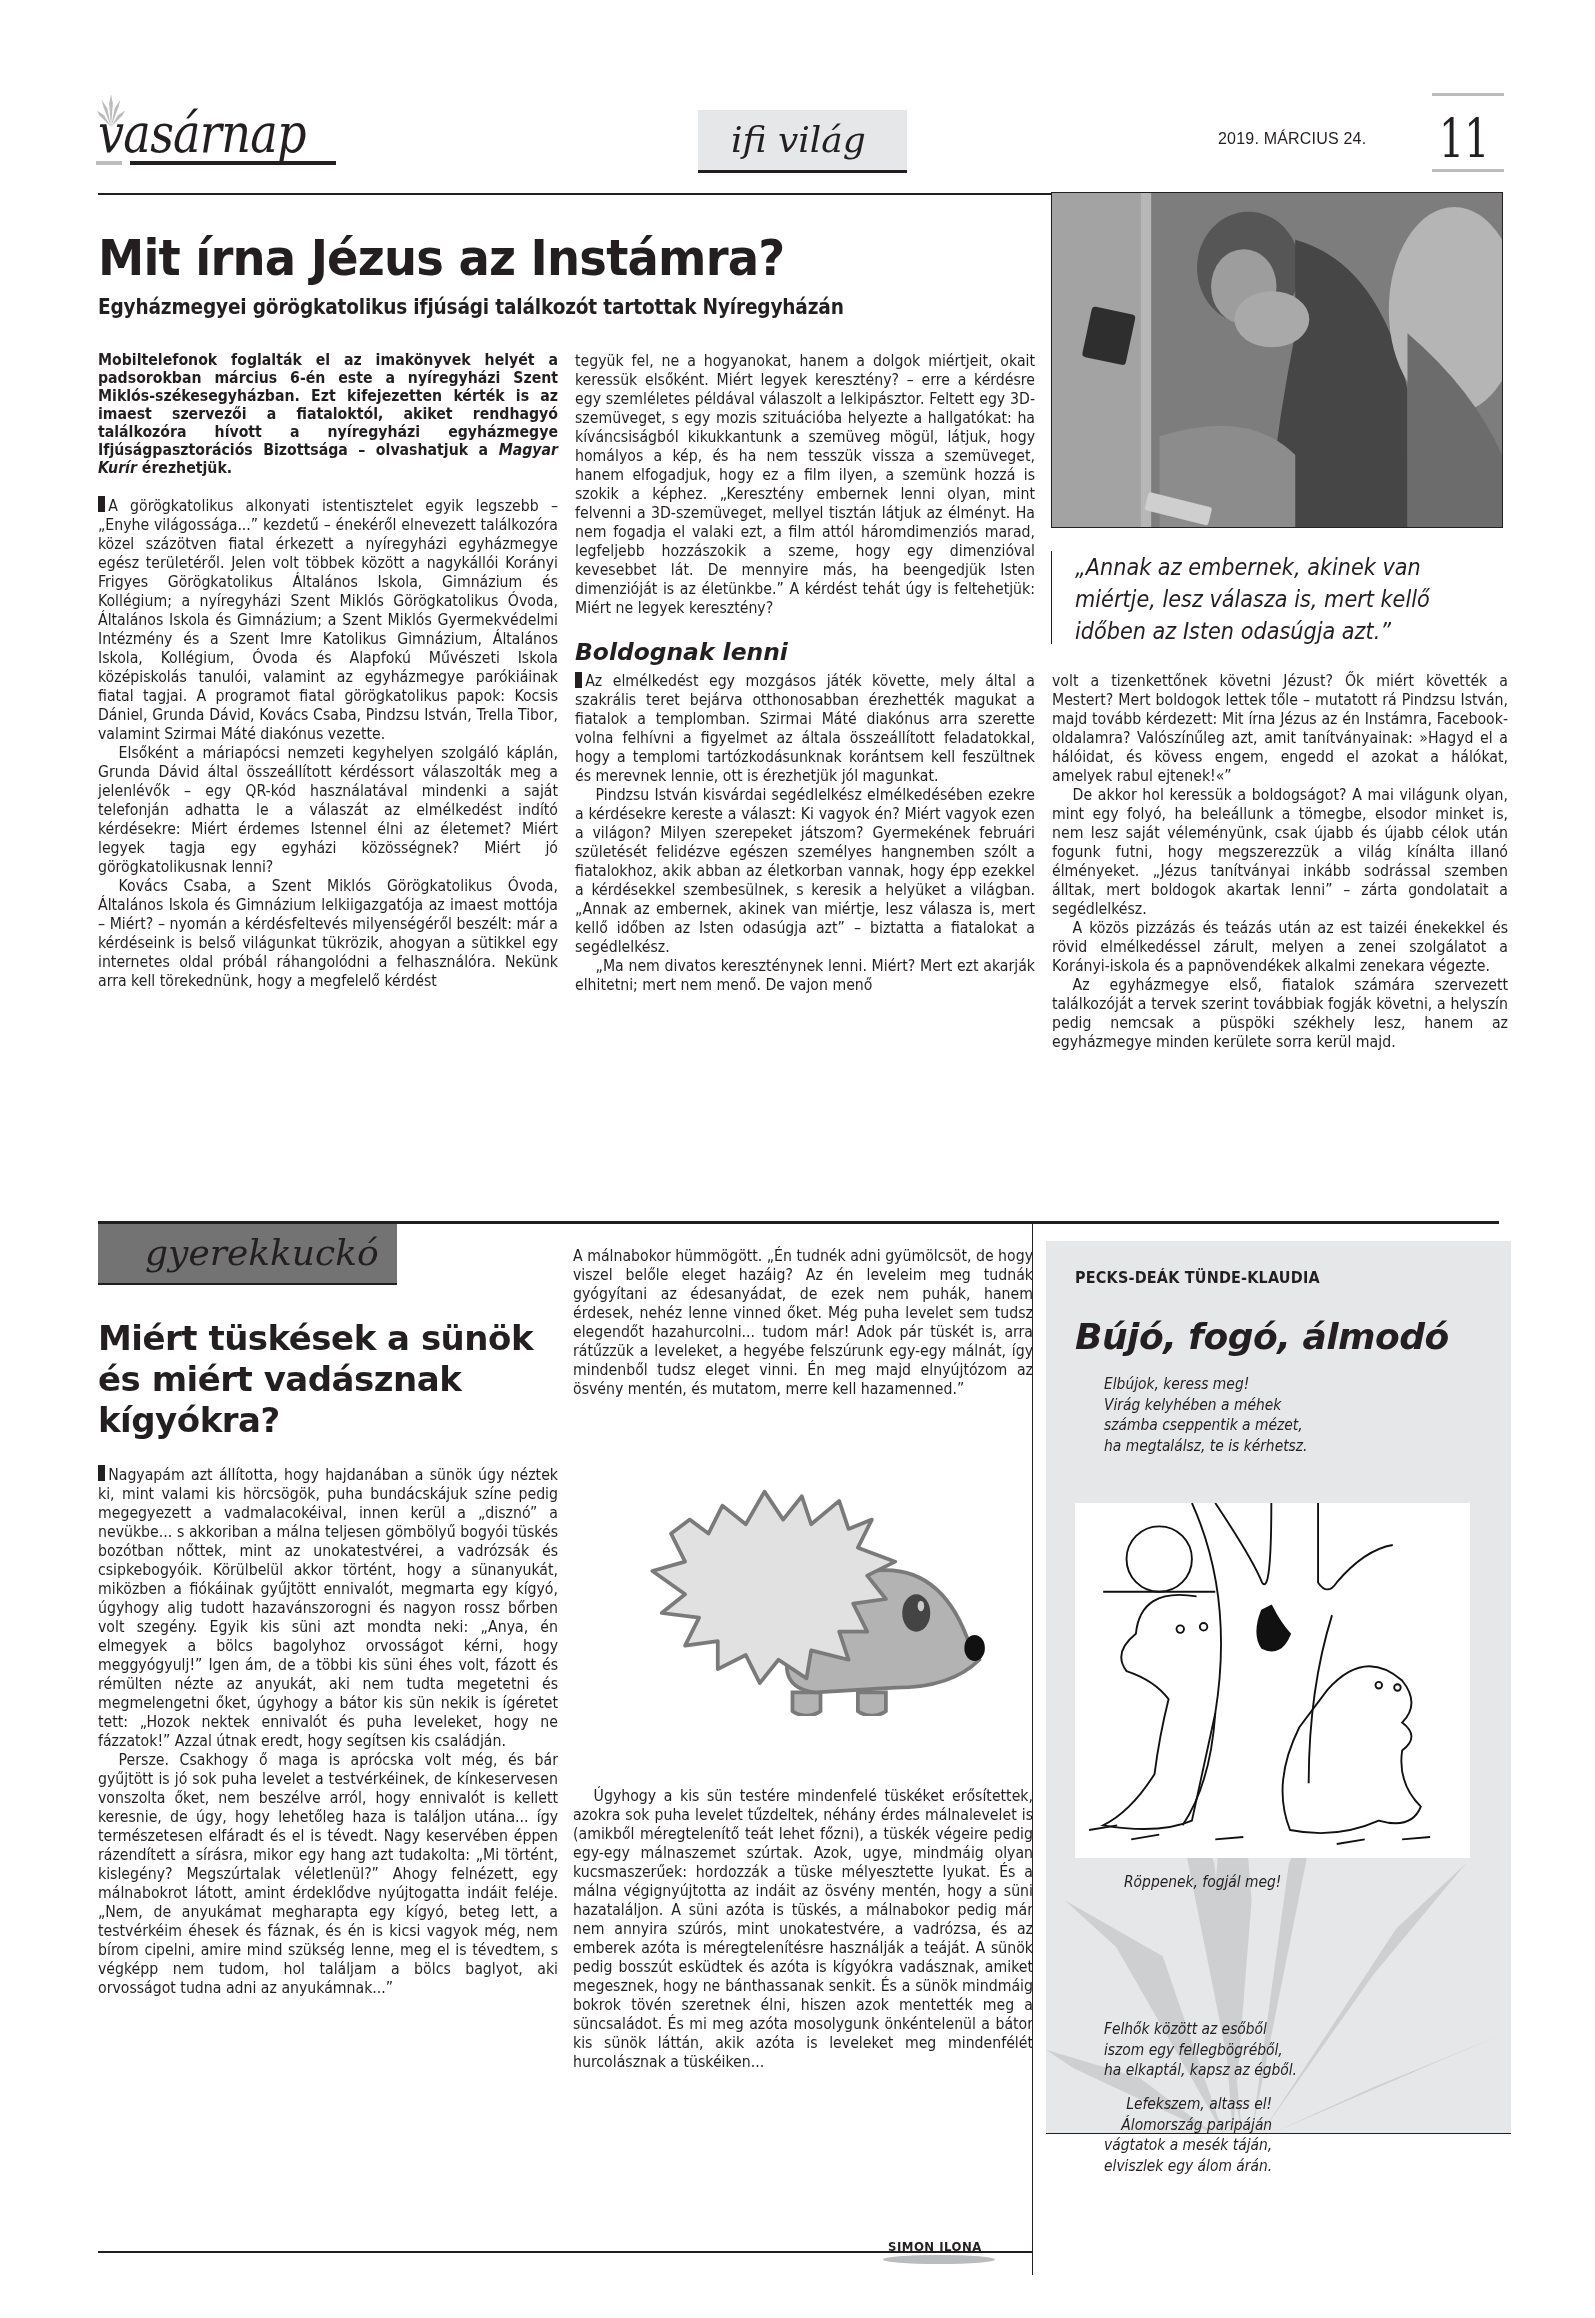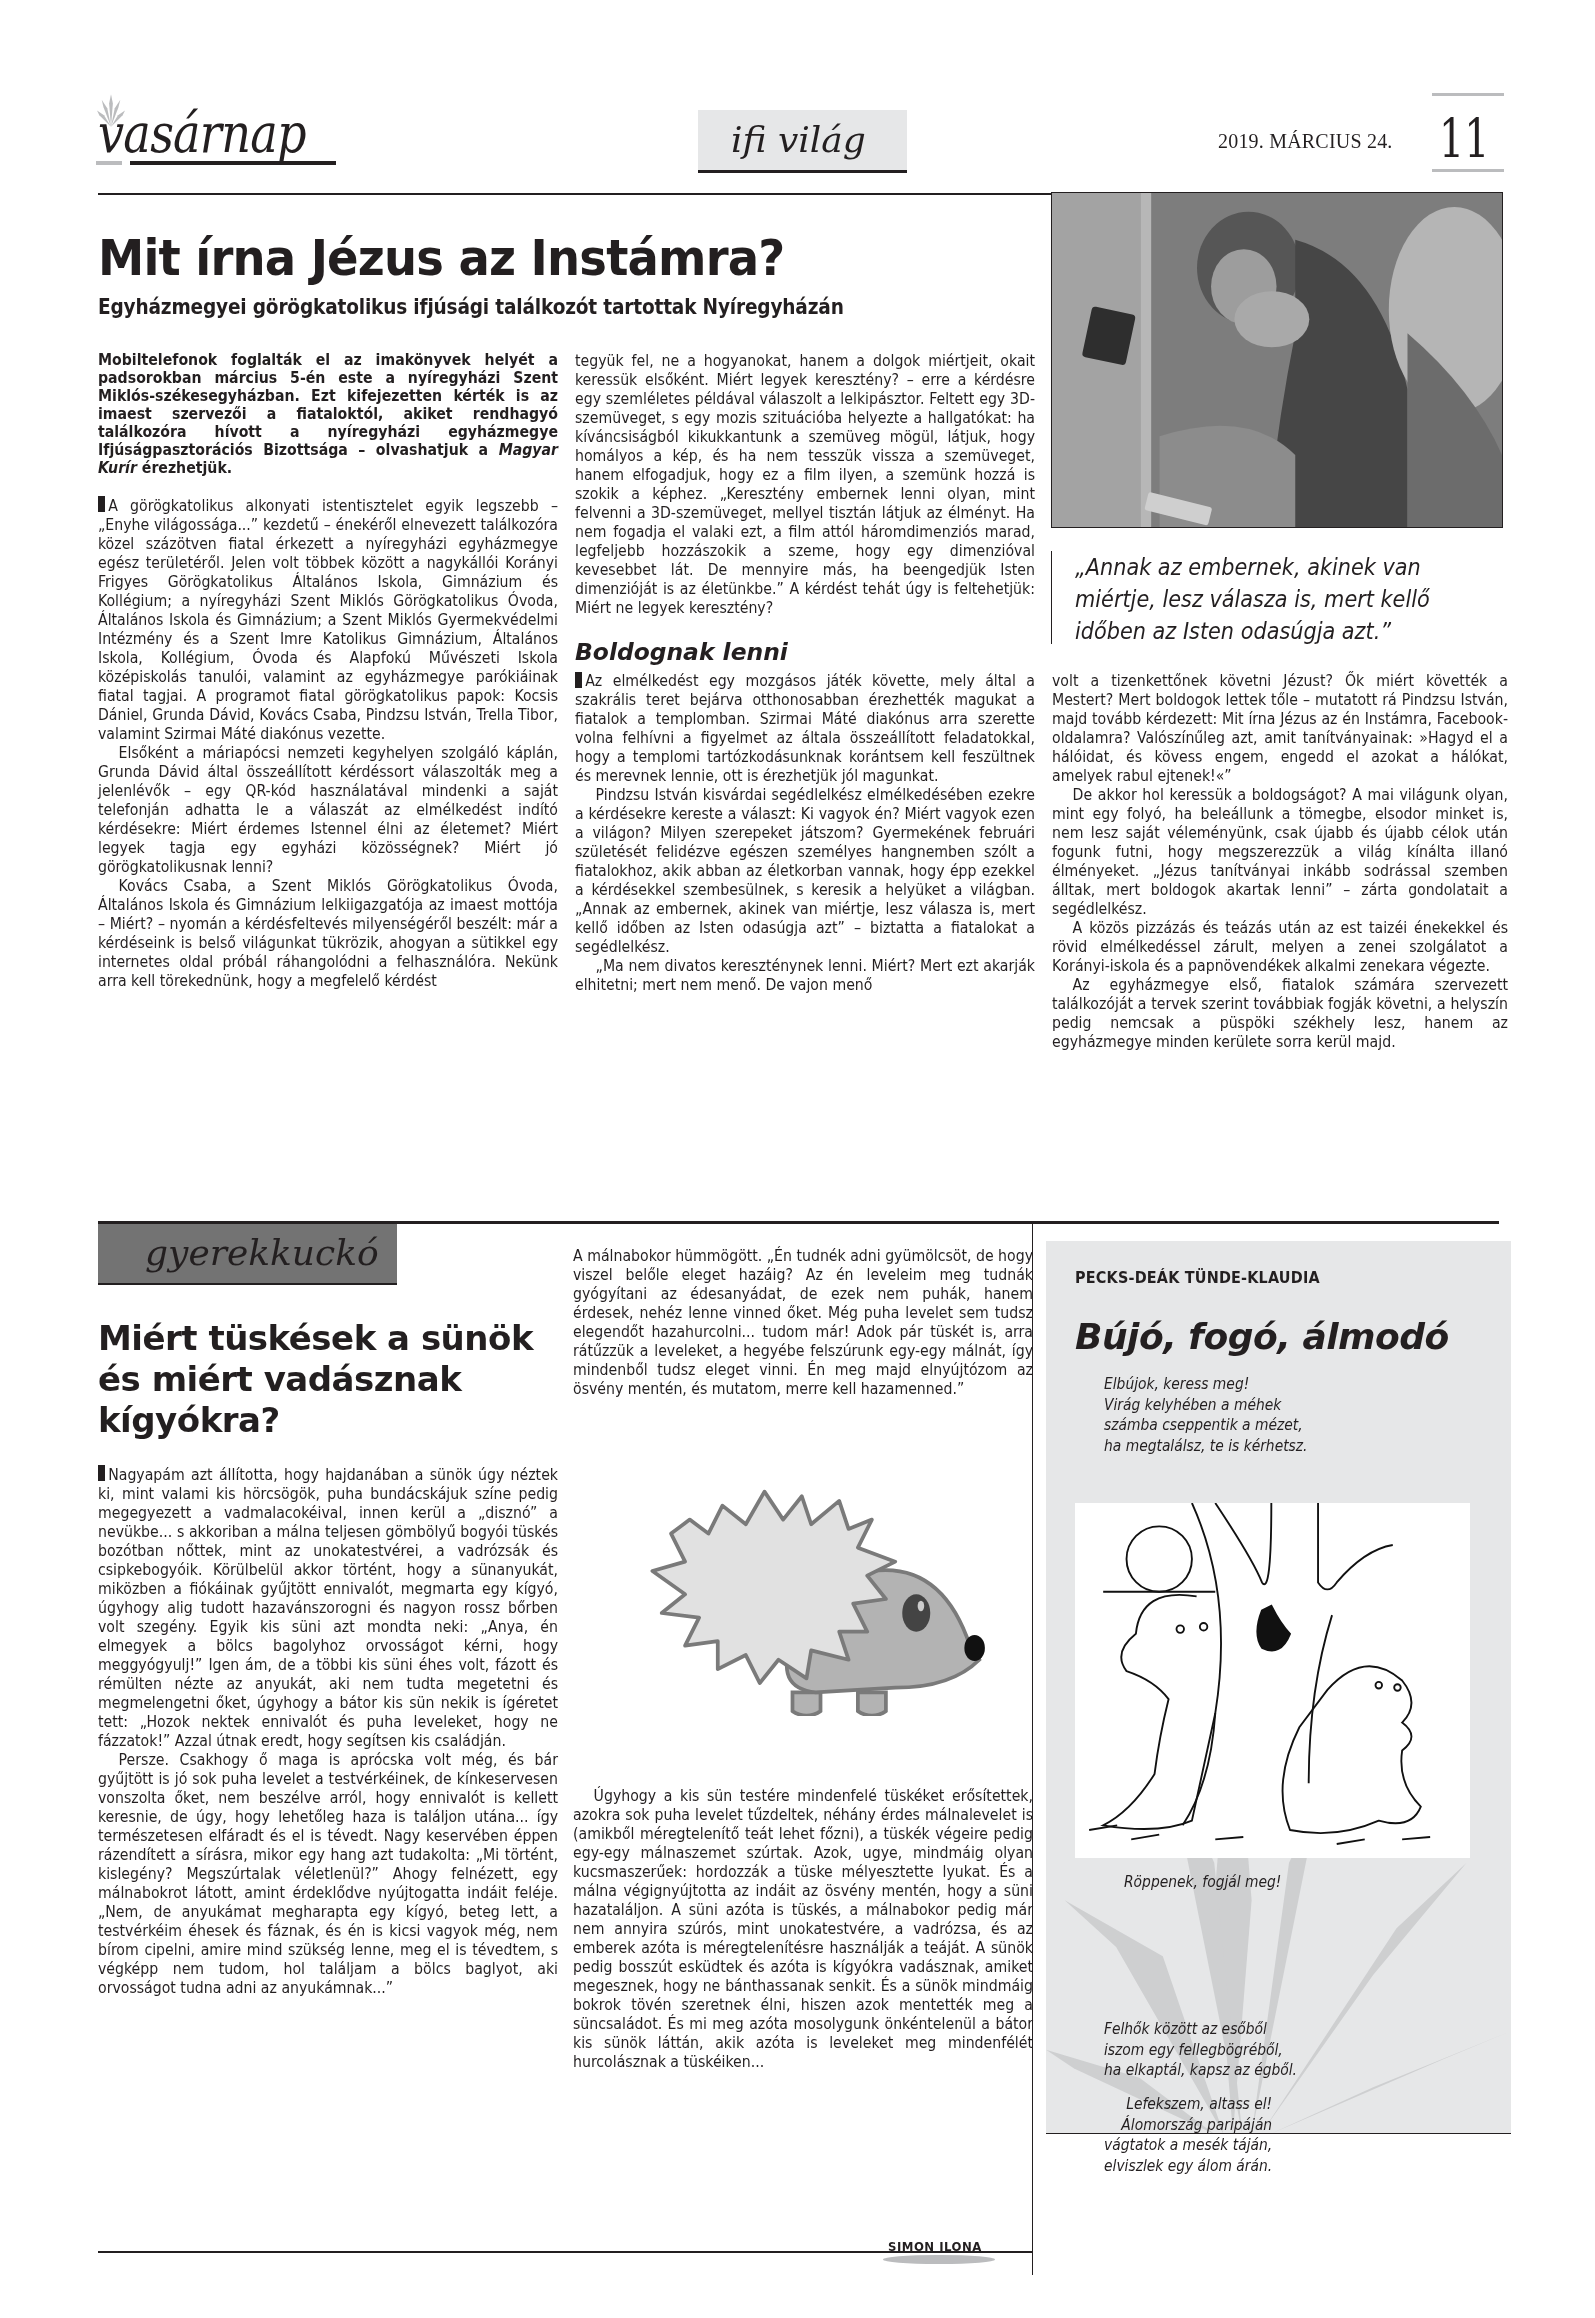--- a/index.html
+++ b/index.html
@@ -9,21 +9,21 @@
   .serif-it { font-family: "DejaVu Serif", "Liberation Serif", serif; font-style: italic; }
 
   
   #logo { left: 96px; top: 96px; width: 257px; height: 75px; }
   #logo .word { position: absolute; left: 2.3px; top: 4.7px; font-size: 55px; font-family: "DejaVu Serif", serif; font-style: italic; letter-spacing: -0.9px; transform: scaleX(0.84); transform-origin: left top; }
   #logo .bar { position: absolute; left: 34px; top: 65px; width: 206px; height: 3.7px; background: #231f20; }
   #logo .bar-gray { position: absolute; left: 0; top: 65px; width: 26px; height: 3.7px; background: #bbbcbe; }
   #logo .burst { position: absolute; left: 0.9px; top: -2.3px; width: 28px; height: 33px; }
   #section-tag { left: 698px; top: 110px; width: 209px; height: 63px; background: #e6e7e8; border-bottom: 3.7px solid #231f20; box-sizing: border-box; }
   #section-tag span { position: absolute; left: 33px; top: 9.3px; font-size: 36px; }
-  #date { left: 1218px; top: 130px; font-family: Liberation Serif, serif; font-size: 20px; letter-spacing: 0.2px; }
+  #date { left: 1218px; top: 130px; font-family: Liberation Sans, sans-serif; font-size: 16px; letter-spacing: 0.2px; }
   #pagenum { left: 1432px; top: 93px; width: 72px; height: 131px; }
   #pagenum .num { position: absolute; left: 7px; top: 14px; font-family: "DejaVu Serif", serif; font-size: 55px; transform: scaleX(0.72); transform-origin: left top; }
   #pagenum .line { position: absolute; left: 0; width: 72px; height: 2.8px; background: #bbbcbe; }
   #top-rule { left: 98px; top: 193px; width: 1401px; height: 1.9px; background: #231f20; }
 
   
   #headline { left: 98px; top: 229px; font-family: "DejaVu Sans", sans-serif; font-weight: bold; font-size: 50px; letter-spacing: -0.9px; transform: scaleX(0.93); transform-origin: left top; white-space: nowrap; }
   #subhead { left: 98px; top: 295px; font-family: "DejaVu Sans", sans-serif; font-weight: bold; font-size: 20.6px; letter-spacing: -0.2px; transform: scaleX(0.9); transform-origin: left top; white-space: nowrap; }
   .col { position: absolute; font-size: 15.7px; line-height: 19px; text-align: justify; hyphens: manual; }
   .col p { margin: 0; text-indent: 20.6px; }
@@ -93,21 +93,21 @@
   <span class="num">11</span>
   <div class="line" style="top:76px"></div>
 </div>
 <div id="top-rule" class="abs"></div>
 
 <div id="headline" class="abs">Mit írna Jézus az Instámra?</div>
 <div id="subhead" class="abs">Egyházmegyei görögkatolikus ifjúsági találkozót tartottak Nyíregyházán</div>
 
 <div id="col1" class="col">
   <p class="noind lead" style="line-height:18px; margin-bottom:18.7px;">
-    <span>Mobiltelefonok foglalták el az imakönyvek helyét a padsorokban március 5-én este a nyíregyházi Szent Miklós-székesegyházban. Ezt kifejezetten kérték is az imaest szervezői a fiataloktól, akiket rendhagyó találkozóra hívott a nyíregyházi egyházmegye Ifjúságpasztorációs Bizottsága – olvashatjuk a </span><i>Magyar Kurír</i><span> érezhetjük.</span>
+    <span>Mobiltelefonok foglalták el az imakönyvek helyét a padsorokban március 6-én este a nyíregyházi Szent Miklós-székesegyházban. Ezt kifejezetten kérték is az imaest szervezői a fiataloktól, akiket rendhagyó találkozóra hívott a nyíregyházi egyházmegye Ifjúságpasztorációs Bizottsága – olvashatjuk a </span><i>Magyar Kurír</i><span> érezhetjük.</span>
   </p>
   <p class="noind"><span class="marker"></span><span>A görögkatolikus alkonyati istentisztelet egyik legszebb – „Enyhe világossága...” kezdetű – énekéről elnevezett találkozóra közel százötven fiatal érkezett a nyíregyházi egyházmegye egész területéről. Jelen volt többek között a nagykállói Korányi Frigyes Görögkatolikus Általános Iskola, Gimnázium és Kollégium; a nyíregyházi Szent Miklós Görögkatolikus Óvoda, Általános Iskola és Gimnázium; a Szent Miklós Gyermekvédelmi Intézmény és a Szent Imre Katolikus Gimnázium, Általános Iskola, Kollégium, Óvoda és Alapfokú Művészeti Iskola középiskolás tanulói, valamint az egyházmegye parókiáinak fiatal tagjai. A programot fiatal görögkatolikus papok: Kocsis Dániel, Grunda Dávid, Kovács Csaba, Pindzsu István, Trella Tibor, valamint Szirmai Máté diakónus vezette.</span></p>
   <p>Elsőként a máriapócsi nemzeti kegyhelyen szolgáló káplán, Grunda Dávid által összeállított kérdéssort válaszolták meg a jelenlévők – egy QR-kód használatával mindenki a saját telefonján adhatta le a válaszát az elmélkedést indító kérdésekre: Miért érdemes Istennel élni az életemet? Miért legyek tagja egy egyházi közösségnek? Miért jó görögkatolikusnak lenni?</p>
   <p>Kovács Csaba, a Szent Miklós Görögkatolikus Óvoda, Általános Iskola és Gimnázium lelkiigazgatója az imaest mottója – Miért? – nyomán a kérdésfeltevés milyenségéről beszélt: már a kérdéseink is belső világunkat tükrözik, ahogyan a sütikkel egy internetes oldal próbál ráhangolódni a felhasználóra. Nekünk arra kell törekednünk, hogy a megfelelő kérdést</p>
 </div>
 
 <div id="col2" class="col">
   <p class="noind">tegyük fel, ne a hogyanokat, hanem a dolgok miértjeit, okait keressük elsőként. Miért legyek keresztény? – erre a kérdésre egy szemléletes példával válaszolt a lelkipásztor. Feltett egy 3D-szemüveget, s egy mozis szituációba helyezte a hallgatókat: ha kíváncsiságból kikukkantunk a szemüveg mögül, látjuk, hogy homályos a kép, és ha nem tesszük vissza a szemüveget, hanem elfogadjuk, hogy ez a film ilyen, a szemünk hozzá is szokik a képhez. „Keresztény embernek lenni olyan, mint felvenni a 3D-szemüveget, mellyel tisztán látjuk az élményt. Ha nem fogadja el valaki ezt, a film attól háromdimenziós marad, legfeljebb hozzászokik a szeme, hogy egy dimenzióval kevesebbet lát. De mennyire más, ha beengedjük Isten dimenzióját is az életünkbe.” A kérdést tehát úgy is feltehetjük: Miért ne legyek keresztény?</p>
   <div class="subhead2">Boldognak lenni</div>
   <p class="noind"><span class="marker"></span><span>Az elmélkedést egy mozgásos játék követte, mely által a szakrális teret bejárva otthonosabban érezhették magukat a fiatalok a templomban. Szirmai Máté diakónus arra szerette volna felhívni a figyelmet az általa összeállított feladatokkal, hogy a templomi tartózkodásunknak korántsem kell feszültnek és merevnek lennie, ott is érezhetjük jól magunkat.</span></p>

